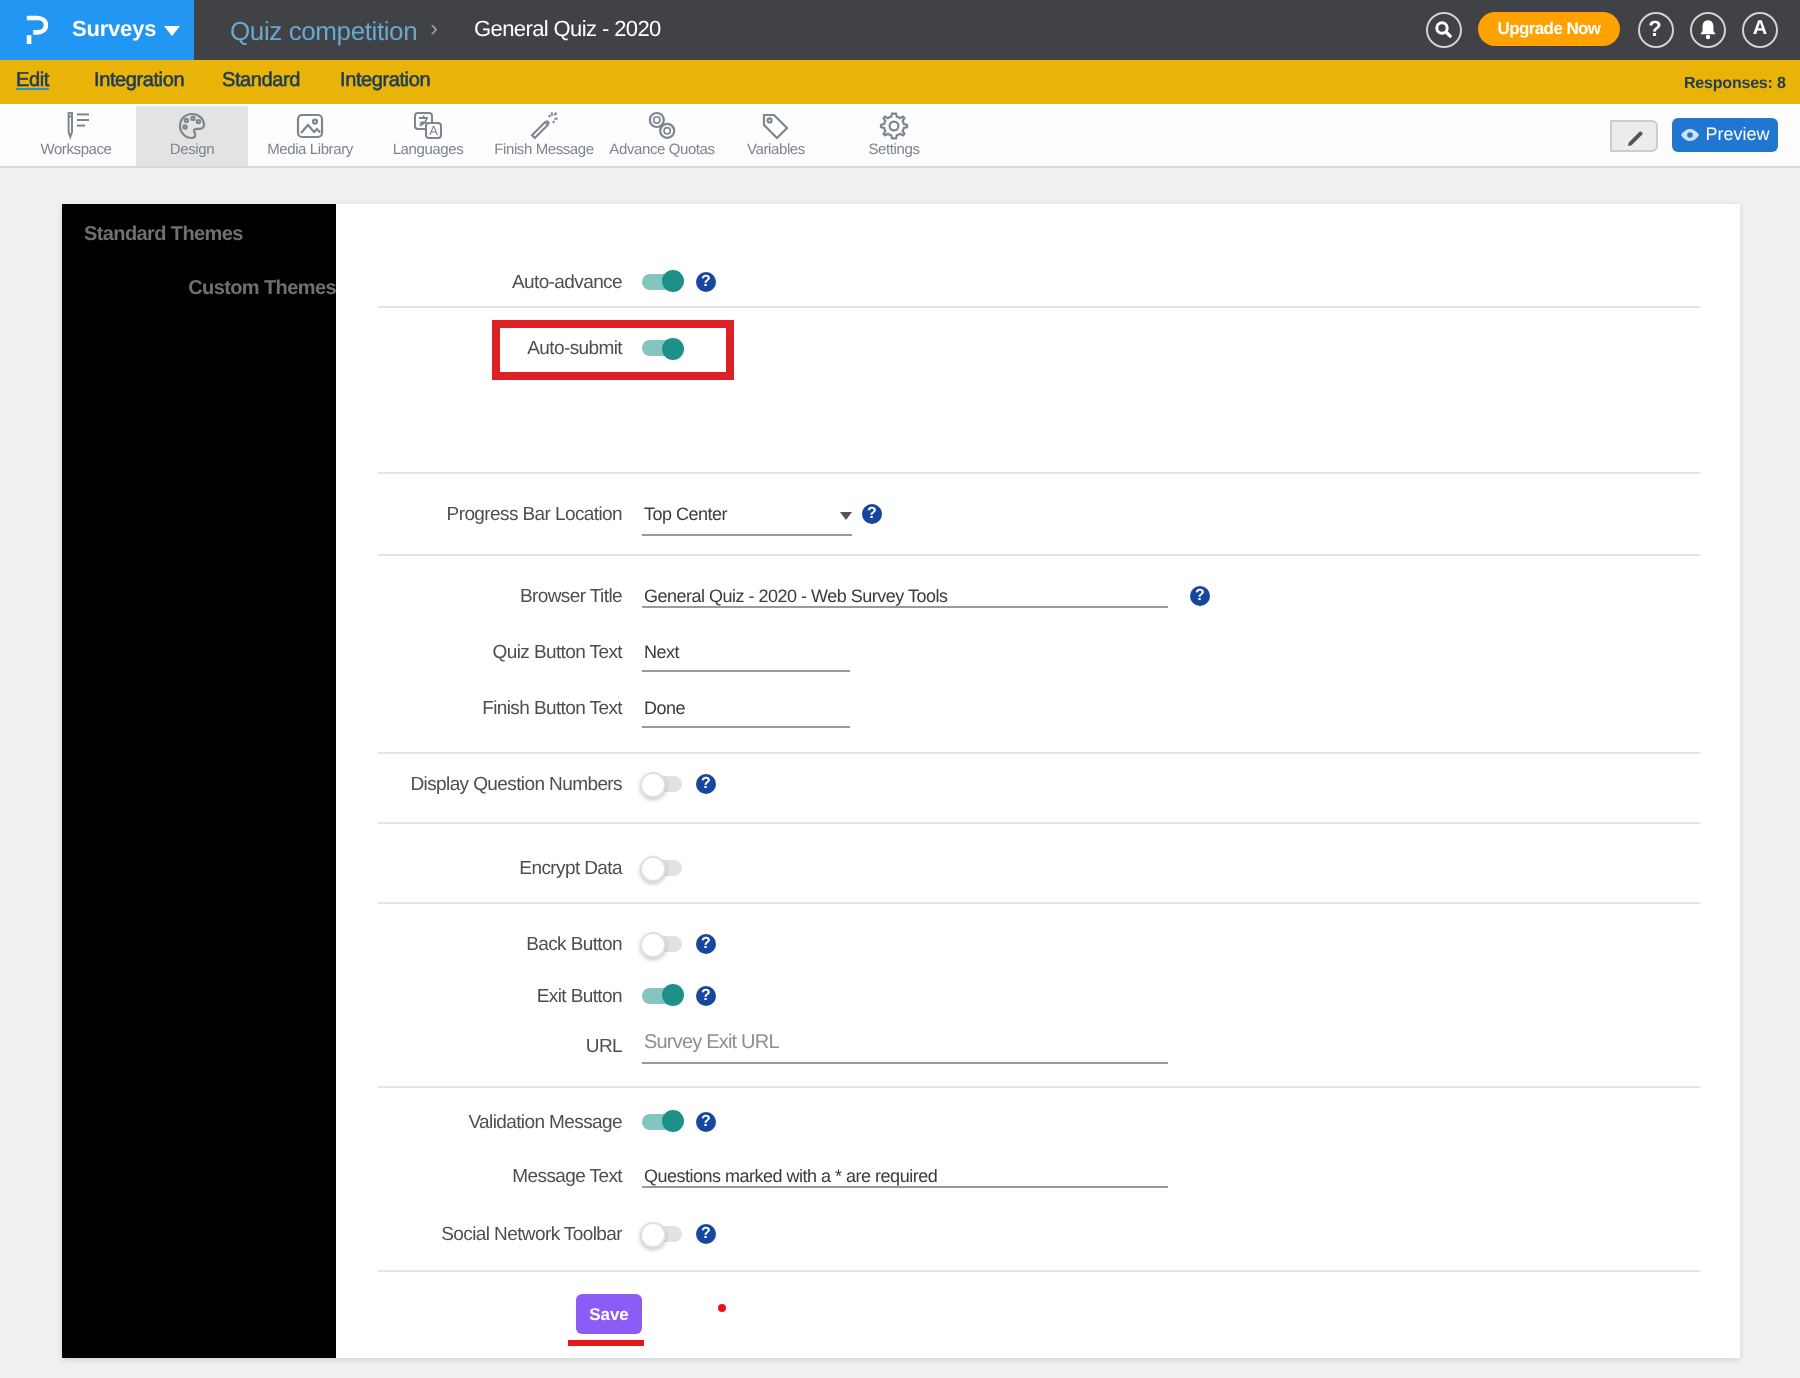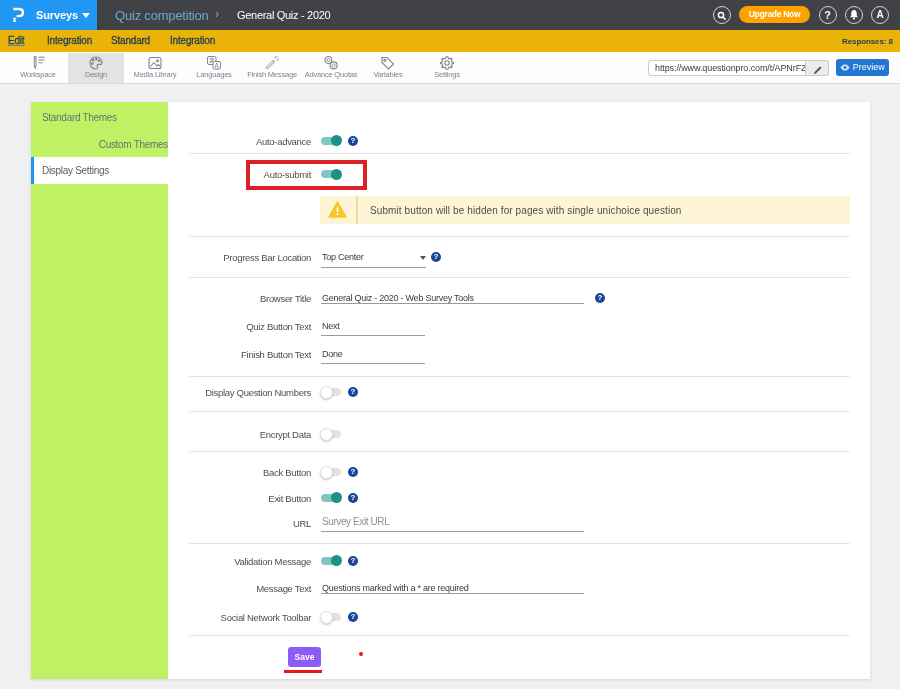--- a/index.html
+++ b/index.html
@@ -27,21 +27,21 @@
 .toolitem { position:absolute; top:0; height:31px; text-align:center; }
 .toolitem .lbl { position:absolute; bottom:4px; left:0; width:100%; font-size:7.5px; letter-spacing:-0.2px; color:#7c8590; }
 .toolitem svg { position:absolute; top:3px; left:50%; margin-left:-8px; }
 .toolsel { position:absolute; left:68px; top:1px; width:56px; height:30px; background:#e3e3e3; }
 .urlinput { position:absolute; left:648px; top:8px; width:181px; height:16px; background:#fff; border:1px solid #ccc; border-radius:3px; font-size:9px; letter-spacing:-0.1px; color:#3c4043; line-height:14px; padding-left:6px; }
 .pencilbox { position:absolute; left:805px; top:8px; width:24px; height:16px; background:#ececec; border:1px solid #ccc; border-radius:0 3px 3px 0; text-align:center; }
 .previewbtn { position:absolute; left:836px; top:7px; width:53px; height:17px; background:#2176d2; border-radius:3px; color:#fff; font-size:9px; line-height:17px; text-align:center; }
 
 
 .card { position:absolute; left:31px; top:102px; width:839px; height:577px; background:#fff; box-shadow:0 1px 3px rgba(0,0,0,0.12); }
-.sidebar { position:absolute; left:0; top:0; width:137px; height:577px; background:#bef264; }
+.sidebar { position:absolute; left:0; top:0; width:137px; height:577px; background:#000000;font-weight:bold; }
 .sideitem { position:absolute; left:0; width:137px; height:27px; font-size:10px; letter-spacing:-0.3px; color:#6e7073; line-height:27px; padding-left:11px; }
 .sidesel { background:#fff; border-left:3px solid #2196f3; padding-left:8px; color:#5a5c5e; }
 
 
 .rowlabel { position:absolute; left:150px; width:130px; font-size:9.5px; letter-spacing:-0.3px; color:#4e4e50; text-align:right; line-height:11px; }
 .sep { position:absolute; left:158px; width:661px; height:1px; background:#e4e4e4; }
 .toggle-on { position:absolute; width:20px; height:8px; background:#82c6bf; border-radius:4px; }
 .toggle-on::after { content:""; position:absolute; right:-1px; top:-1.5px; width:11px; height:11px; background:#1d9187; border-radius:50%; }
 .toggle-off { position:absolute; width:20px; height:8px; background:#e2e2e2; border-radius:4px; }
 .toggle-off::after { content:""; position:absolute; left:-1.5px; top:-2px; width:11px; height:11px; background:#fff; border:1px solid #e0e0e0; box-shadow:0 1px 2px rgba(0,0,0,0.22); border-radius:50%; }
@@ -158,57 +158,46 @@
       </svg>
     <div class="lbl">Variables</div>
   </div>
   <div class="toolitem" style="left:417px; width:60px;">
     <svg width="16" height="16" viewBox="0 0 16 16" fill="none" stroke="#7c8590" stroke-width="1.1">
         <circle cx="8" cy="8" r="2.2"></circle>
         <path d="M8 1.8 L9 1.8 L9.4 3.4 A5 5 0 0 1 11 4.1 L12.5 3.3 L13.2 4.1 L12.3 5.5 A5 5 0 0 1 12.9 7 L14.5 7.4 L14.5 8.6 L12.9 9 A5 5 0 0 1 12.3 10.5 L13.2 11.9 L12.5 12.7 L11 11.9 A5 5 0 0 1 9.4 12.6 L9 14.2 L8 14.2 L7 14.2 L6.6 12.6 A5 5 0 0 1 5 11.9 L3.5 12.7 L2.8 11.9 L3.7 10.5 A5 5 0 0 1 3.1 9 L1.5 8.6 L1.5 7.4 L3.1 7 A5 5 0 0 1 3.7 5.5 L2.8 4.1 L3.5 3.3 L5 4.1 A5 5 0 0 1 6.6 3.4 L7 1.8 Z"></path>
       </svg>
     <div class="lbl">Settings</div>
   </div>
-  <div class="urlinput">https://www.questionpro.com/t/APNrFZ</div>
   <div class="pencilbox">
     <svg width="9" height="9" viewBox="0 0 9 9" style="margin-top:3px">
         <path d="M1 8 L1.4 6.2 L6.5 1.1 C6.9 0.7 7.6 0.7 8 1.1 C8.4 1.5 8.3 2.1 7.9 2.5 L2.8 7.6 Z" fill="#555"></path>
       </svg>
   </div>
   <div class="previewbtn"><svg width="10" height="7" viewBox="0 0 10 7" style="vertical-align:-0.5px">
         <path d="M0.5 3.5 C2 1 4 0.5 5 0.5 C6 0.5 8 1 9.5 3.5 C8 6 6 6.5 5 6.5 C4 6.5 2 6 0.5 3.5 Z" fill="#cfe2f7"></path>
         <circle cx="5" cy="3.5" r="1.4" fill="#2176d2"></circle>
       </svg> Preview</div>
 </div>
 
 <div class="card">
   <div class="sidebar">
     <div class="sideitem" style="top:2px;">Standard Themes</div>
     <div class="sideitem" style="top:29px;text-align:right;">Custom Themes</div>
-    <div class="sideitem sidesel" style="top:55px;">Display Settings</div>
   </div>
 
   <div class="rowlabel" style="top:33.5px;">Auto-advance</div>
   <div class="toggle-on" style="left:290px; top:34.5px;"></div>
   <div class="help" style="left:317px; top:33.5px;">?</div>
   <div class="sep" style="top:50.5px;"></div>
 
   <div class="rowlabel" style="top:67px;">Auto-submit</div>
   <div class="toggle-on" style="left:290px; top:68px;"></div>
   <div class="redbox"></div>
 
-  <div class="warn">
-    <svg width="19" height="17" viewBox="0 0 19 17" style="position:absolute;left:8px;top:5px;">
-        <path d="M9.5 1 L18 16 L1 16 Z" fill="#f6c62b" stroke="#f6c62b" stroke-linejoin="round" stroke-width="1.5"></path>
-        <rect x="8.7" y="6" width="1.6" height="5" rx="0.8" fill="#fff"></rect>
-        <circle cx="9.5" cy="13.3" r="1" fill="#fff"></circle>
-      </svg>
-    <div class="warndiv"></div>
-    <div class="warntxt">Submit button will be hidden for pages with single unichoice question</div>
-  </div>
   <div class="sep" style="top:134px;"></div>
 
   <div class="rowlabel" style="top:150px;">Progress Bar Location</div>
   <div class="fieldtxt" style="left:291px; top:150px;">Top Center</div>
   <div style="position:absolute; left:389px; top:154px; width:0; height:0; border-left:3.5px solid transparent; border-right:3.5px solid transparent; border-top:4.5px solid #555;"></div>
   <div class="uline" style="left:290px; top:164.5px; width:105px;"></div>
   <div class="help" style="left:400px; top:150px;">?</div>
   <div class="sep" style="top:175px;"></div>
 
   <div class="rowlabel" style="top:190.5px;">Browser Title</div>

